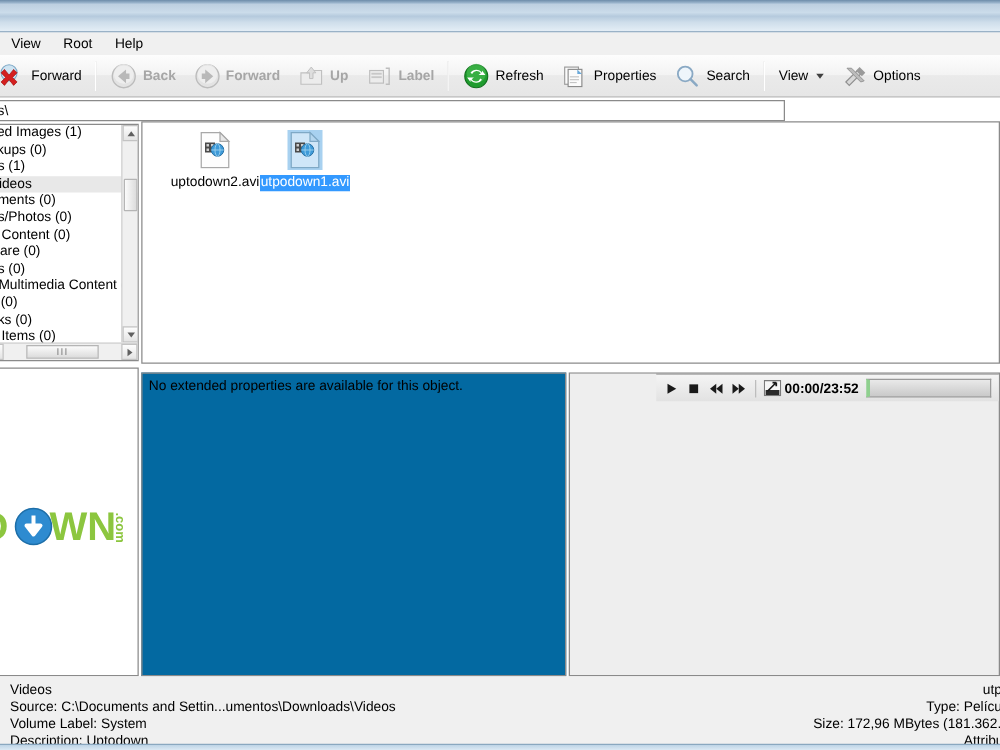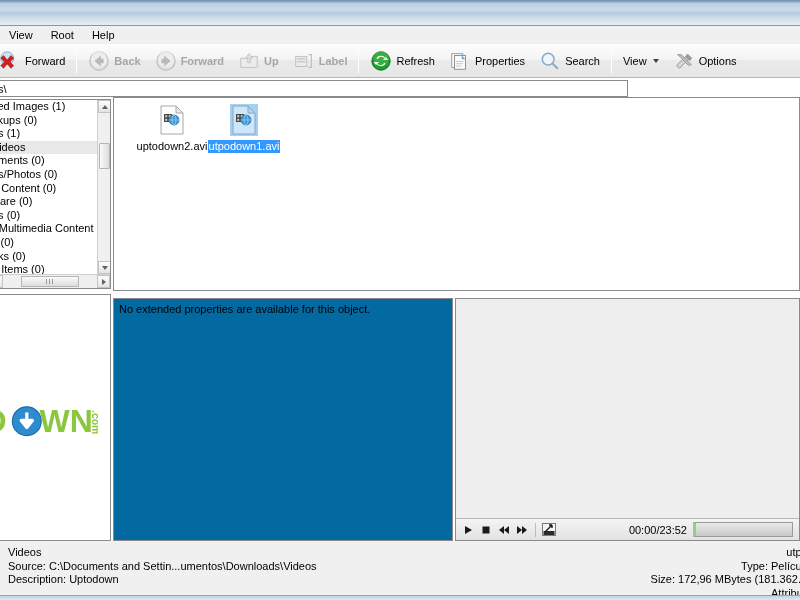--- a/index.html
+++ b/index.html
@@ -148,21 +148,21 @@
   .ext-props-inner {
     width: 100%; height: 100%;
     border: 1px solid transparent;
   }
 
   
   .preview-panel {
     position: absolute; left: 455px; top: 298px; width: 345px; height: 243px;
     border: 1px solid #8a8a8a;
     background: #eeeeee;
-    display: flex; flex-direction: column;
+    display: flex; flex-direction: row; font-weight: bold;
   }
   .preview-video { flex: 1; background: #eeeeee; }
   .player-bar {
     height: 22px; background: linear-gradient(to bottom,#f4f4f4,#e2e2e2);
     border-top: 1px solid #b8b8b8;
     display: flex; align-items: center; padding: 0 4px; gap: 2px;
   }
   .pbtn {
     width: 16px; height: 16px; display: flex; align-items: center; justify-content: center;
     cursor: default;
@@ -445,20 +445,21 @@
 
       <span class="time-lbl">00:00/23:52</span>
       <div class="vol-slider"></div>
     </div>
   </div>
 
   <div class="statusbar">
     <div class="status-left">
       <div>Videos</div>
       <div>Source: C:\Documents and Settin...umentos\Downloads\Videos</div>
+      <div>Volume Label: System</div>
       <div>Description: Uptodown</div>
     </div>
     <div class="status-right">
       <div>utpodown</div>
       <div>Type: Película de v</div>
       <div>Size: 172,96  MBytes (181.362.688 by</div>
       <div>Attributes: Ar</div>
     </div>
     <div class="status-bottom-bar"></div>
   </div>

